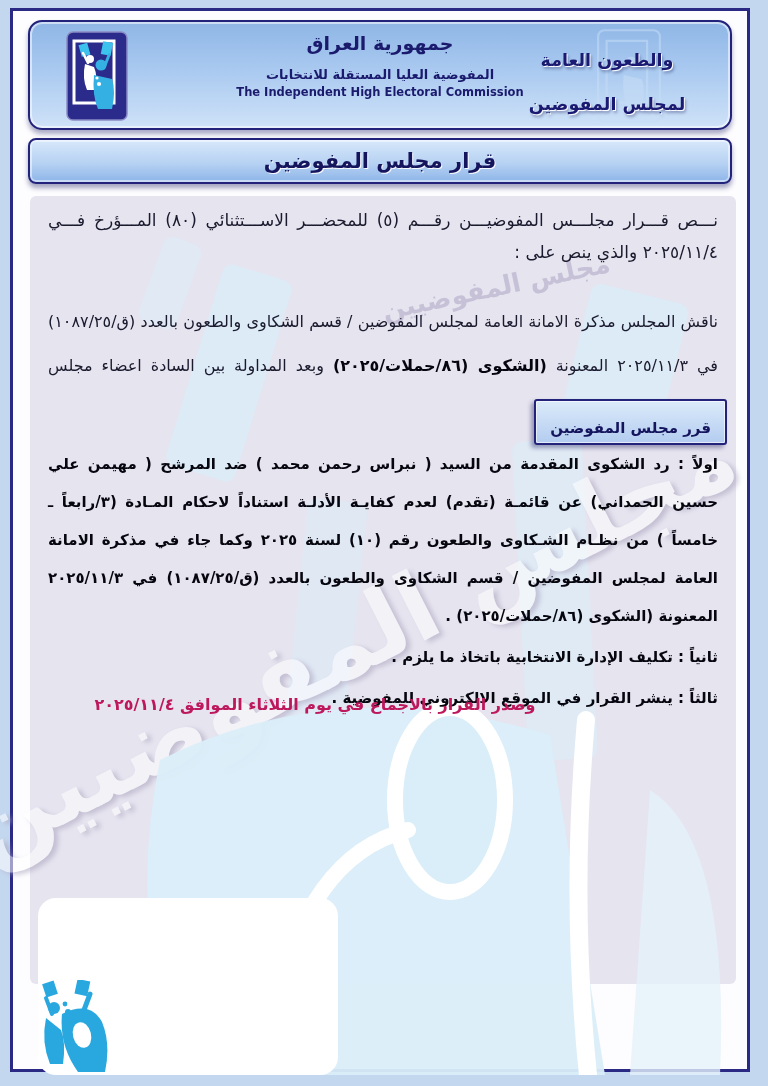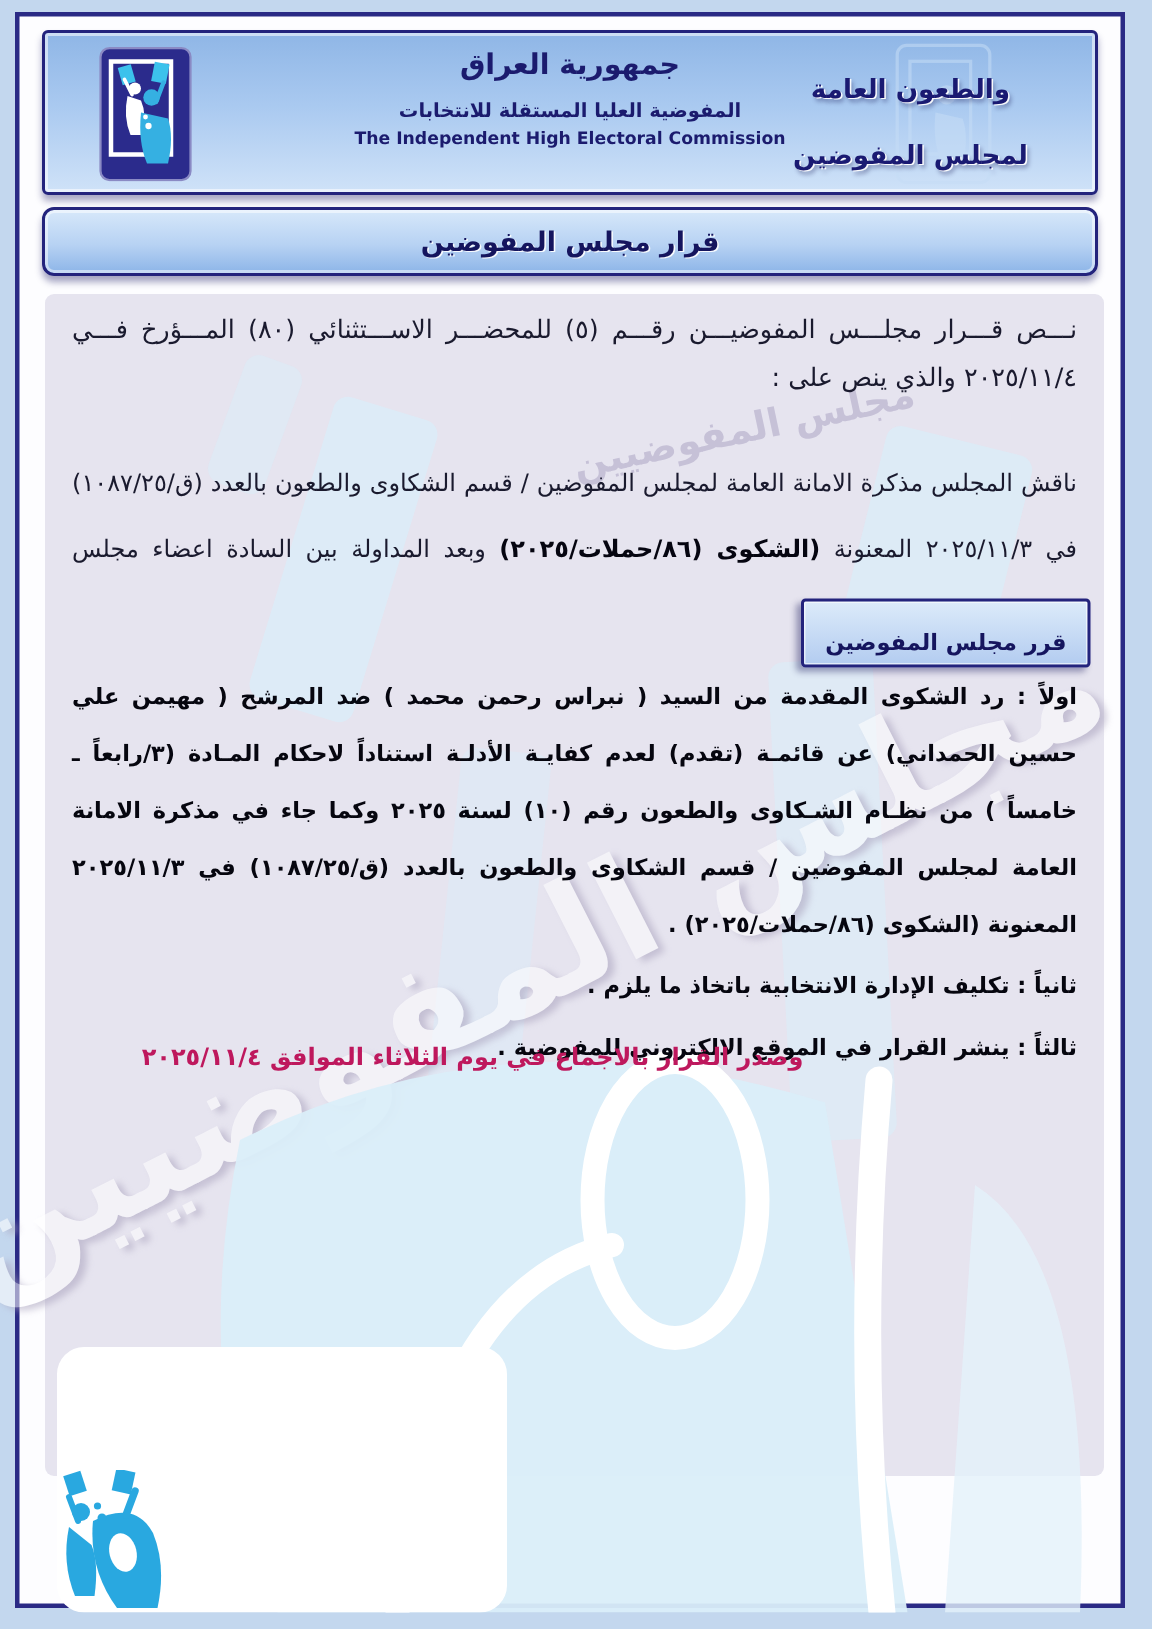--- a/index.html
+++ b/index.html
@@ -11,21 +11,21 @@
     overflow:hidden;
     direction:rtl;
   }
   .frame {
     position:absolute; left:10px; top:8px; width:740px; height:1064px;
     border:3px solid #2a2a85; background:#fdfdff;
   }
   
   .header-box {
     position:absolute; left:28px; top:20px; width:704px; height:110px;
-    border:2px solid #23237c; border-radius:4px;
+    border:2px solid #23237c; border-radius:14px;
     background:linear-gradient(180deg,#8fb6e6 0%,#a9c9f0 45%,#cfe2f8 100%);
     box-shadow:0 4px 5px rgba(30,30,100,.38), inset 0 0 0 2px rgba(255,255,255,.55);
     z-index:5;
   }
   .header-logo { position:absolute; left:36px; top:9px; width:62px; height:90px; }
   .header-center {
     position:absolute; top:10px; left:50%; transform:translateX(-50%);
     width:320px; text-align:center; color:#1b1b6e; font-weight:bold; z-index:2;
   }
   .hc1 { font-size:19px; }
@@ -42,21 +42,21 @@
   .header-ghost { position:absolute; top:6px; right:68px; opacity:.55; z-index:1; }
   
   .title-bar {
     position:absolute; left:28px; top:138px; width:704px; height:46px;
     border:2px solid #23237c; border-radius:8px;
     background:linear-gradient(180deg,#d7e8fa 0%,#b7d2f3 55%,#8db5e8 100%);
     box-shadow:0 4px 5px rgba(30,30,100,.4), inset 0 0 0 2px rgba(255,255,255,.5);
     display:flex; align-items:center; justify-content:center; z-index:5;
   }
   .title-bar .t {
-    font-size:18px; font-weight:bold; color:#15155e;
+    font-size:21px; font-weight:bold; color:#15155e;
     text-shadow:1px 1px 0 rgba(255,255,255,.9);
   }
   
   .content-panel {
     position:absolute; left:30px; top:196px; width:706px; height:788px;
     background:#e6e4ef; border-radius:6px; z-index:0;
   }
   
   .wm { position:absolute; z-index:1; pointer-events:none; }
   .ribbon { background:#d9eefa; border-radius:10px; }

